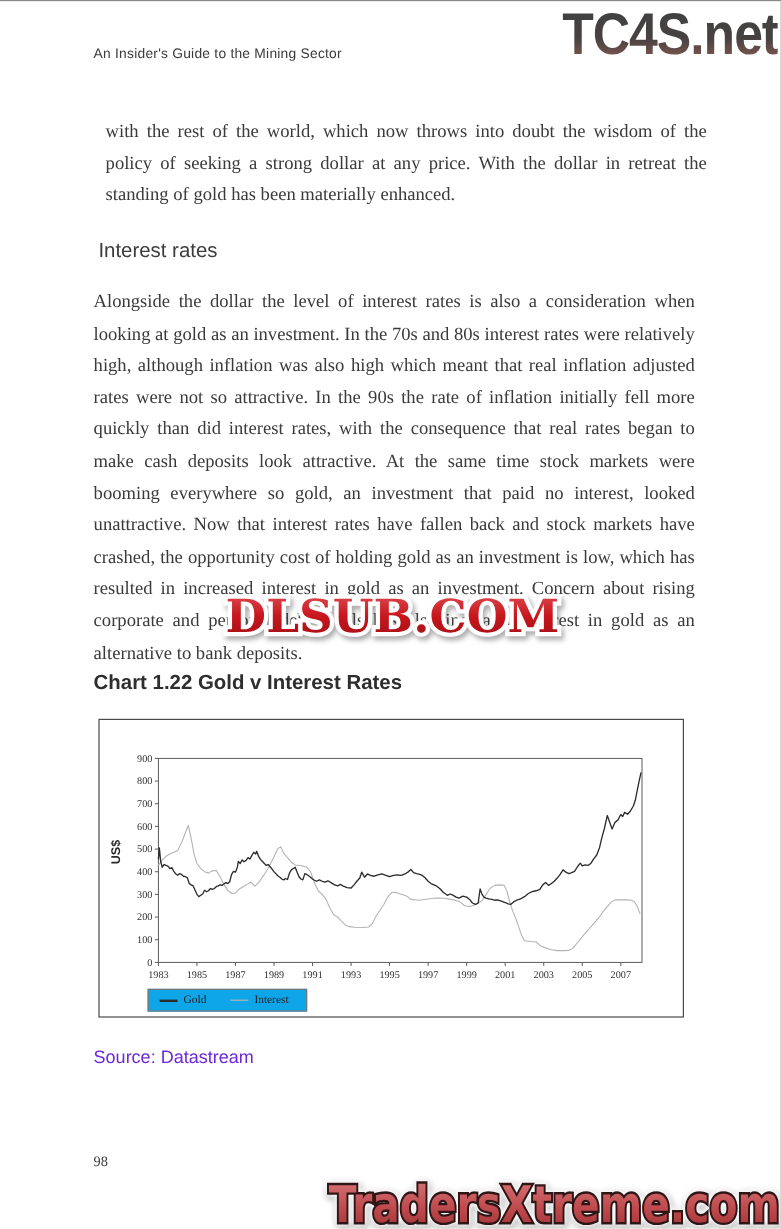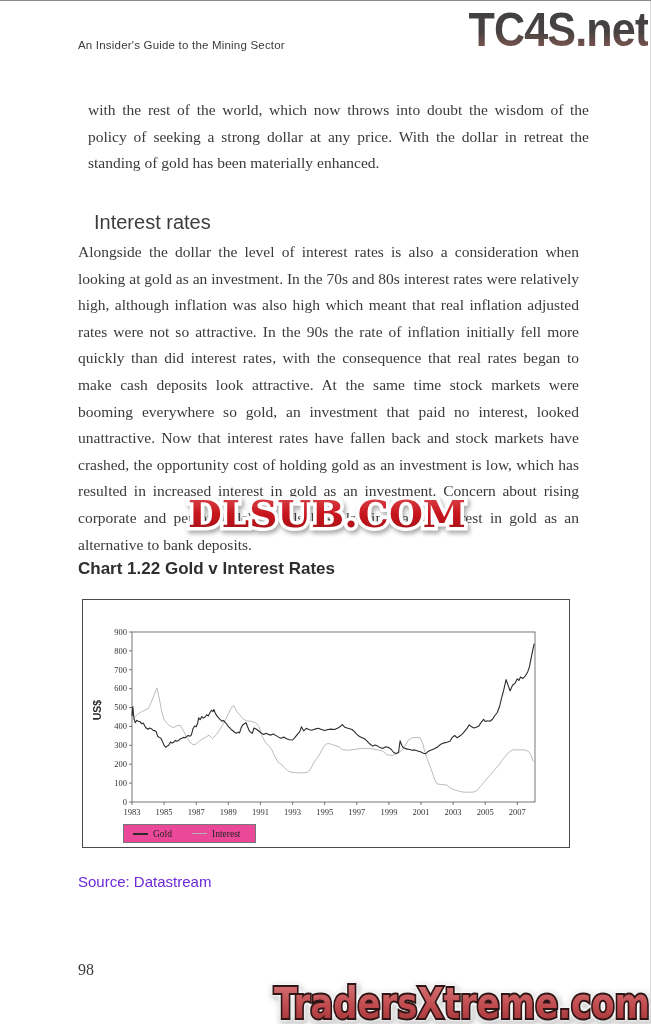--- a/index.html
+++ b/index.html
@@ -16,47 +16,47 @@
         font-family:"Liberation Sans",sans-serif;font-weight:bold;font-size:49px;
         letter-spacing:-1px;transform:scaleX(.88);transform-origin:top right;
         background:linear-gradient(180deg,#414141 15%,#474241 55%,#8a5b53 92%);
         -webkit-background-clip:text;background-clip:text;color:transparent;}
 
   .body-par{position:absolute;left:78px;width:501px;margin:0;
         font-size:15.5px;line-height:26.6px;text-align:justify;color:#3a3a3a;}
   .p1{top:96px;margin-left:10px;}
   .p2{top:238px;}
 
-  .section{position:absolute;left:78px;top:194px;margin:16px;
+  .section{position:absolute;left:78px;top:194px;margin:4px;
         font-family:"Liberation Sans",sans-serif;font-weight:normal;
-        font-size:20px;color:#3c3c3c;}
+        font-size:17px;color:#3c3c3c;}
 
   .chart-head{position:absolute;left:78px;top:558px;margin:0;
         font-family:"Liberation Sans",sans-serif;font-weight:bold;
         font-size:17px;color:#2e2e2e;}
 
   .chart-box{position:absolute;left:82px;top:598px;width:486px;height:247px;
         border:1px solid #4a4a4a;background:#fff;box-sizing:content-box;}
   .chart-title{position:absolute;left:49px;top:6px;width:403px;text-align:center;
         font-family:"Liberation Sans",sans-serif;font-weight:bold;font-size:11px;color:#2a2a2a;}
   .ylab{position:absolute;left:-6px;top:104px;width:40px;text-align:center;
         transform:rotate(-90deg);font-family:"Liberation Sans",sans-serif;
         font-weight:bold;font-size:10.5px;color:#2a2a2a;}
   #chart-svg{position:absolute;left:0;top:0;}
   #chart-svg .tick{font-family:"Liberation Serif",serif;font-size:8.5px;fill:#333;}
   .legend{position:absolute;left:40px;top:224px;height:15px;
-        border:1px solid #777;background:#ec4899;display:flex;align-items:center;
+        border:1px solid #777;background:#0ea5e9;display:flex;align-items:center;
         gap:20px;padding:1px 14px 1px 9px;}
   .legend-item{display:flex;align-items:center;gap:5px;
         font-family:"Liberation Serif",serif;font-size:9.5px;color:#222;}
   .dash{display:inline-block;width:15px;height:2px;background:#333;}
 
   .source{position:absolute;left:78px;top:872px;
         font-family:"Liberation Sans",sans-serif;font-size:15px;color:#6d28d9;}
-  .pagenum{position:absolute;left:78px;top:960px;font-size:16px;color:#3c3c3c;}
+  .pagenum{position:absolute;left:78px;top:960px;font-size:12px;color:#3c3c3c;}
 
   .dlsub{position:absolute;left:177px;top:481px;
         filter:drop-shadow(2px 3px 2px rgba(70,70,70,.45));}
   .traders{position:absolute;right:-6px;bottom:-16px;
         filter:drop-shadow(0 0 2px #fff) drop-shadow(0 0 2px #fff) drop-shadow(1px 2px 2px rgba(0,0,0,.35));}
 </style>
 </head>
 <body>
 
 <div class="page">

